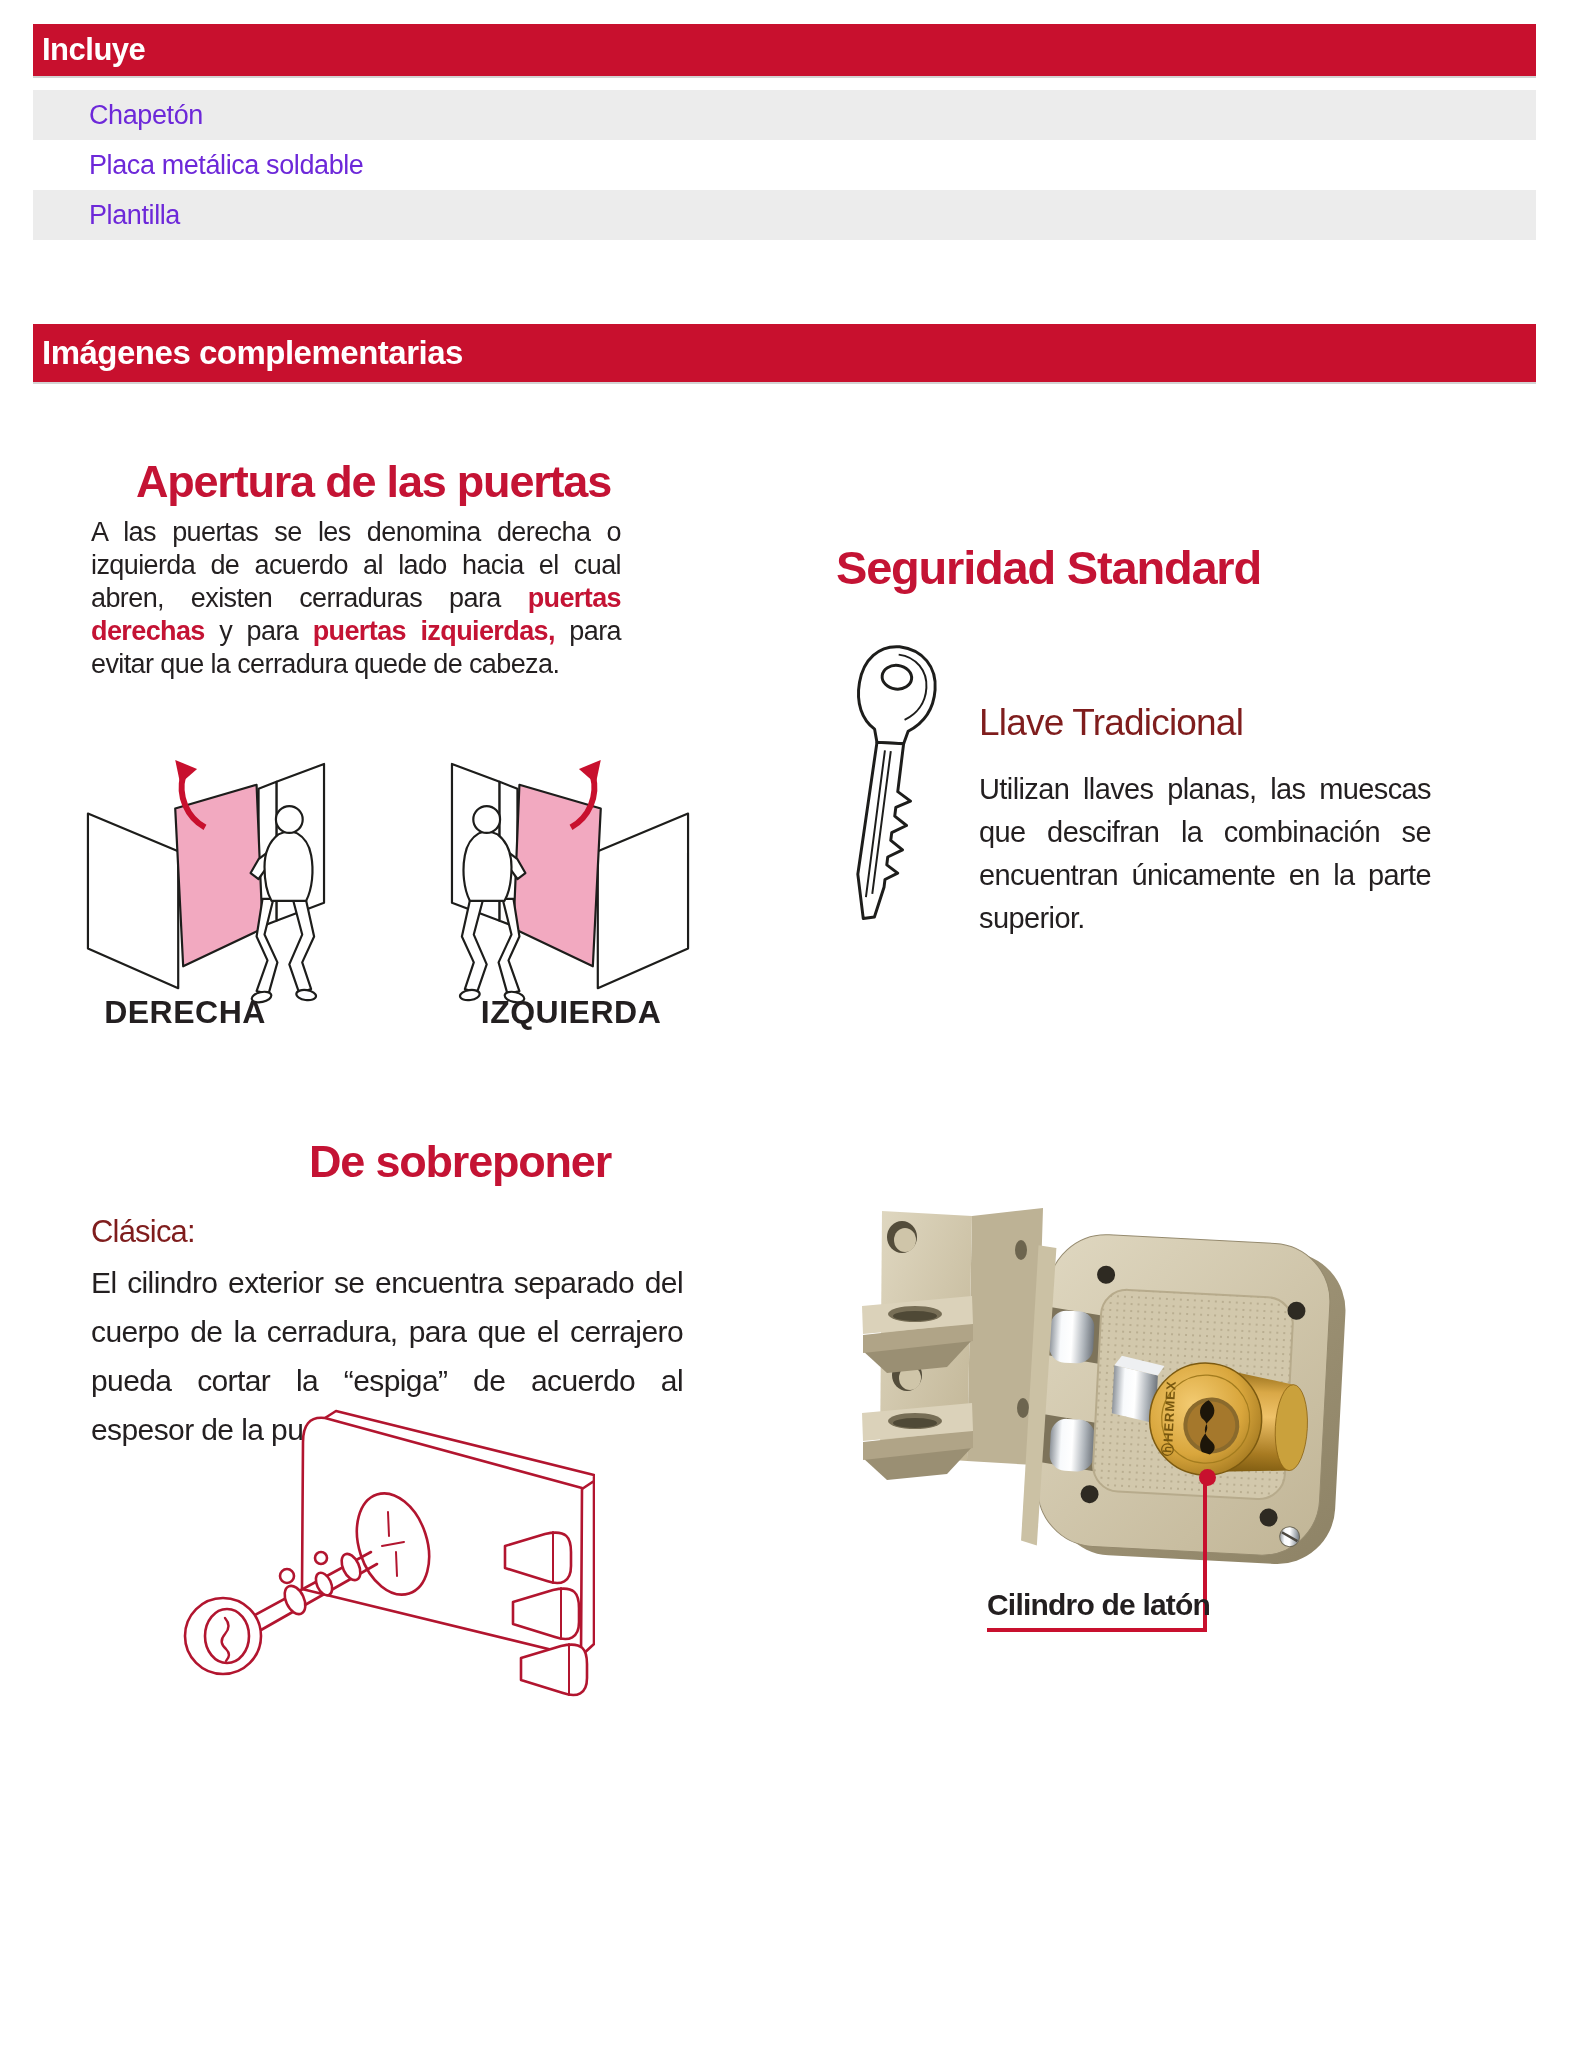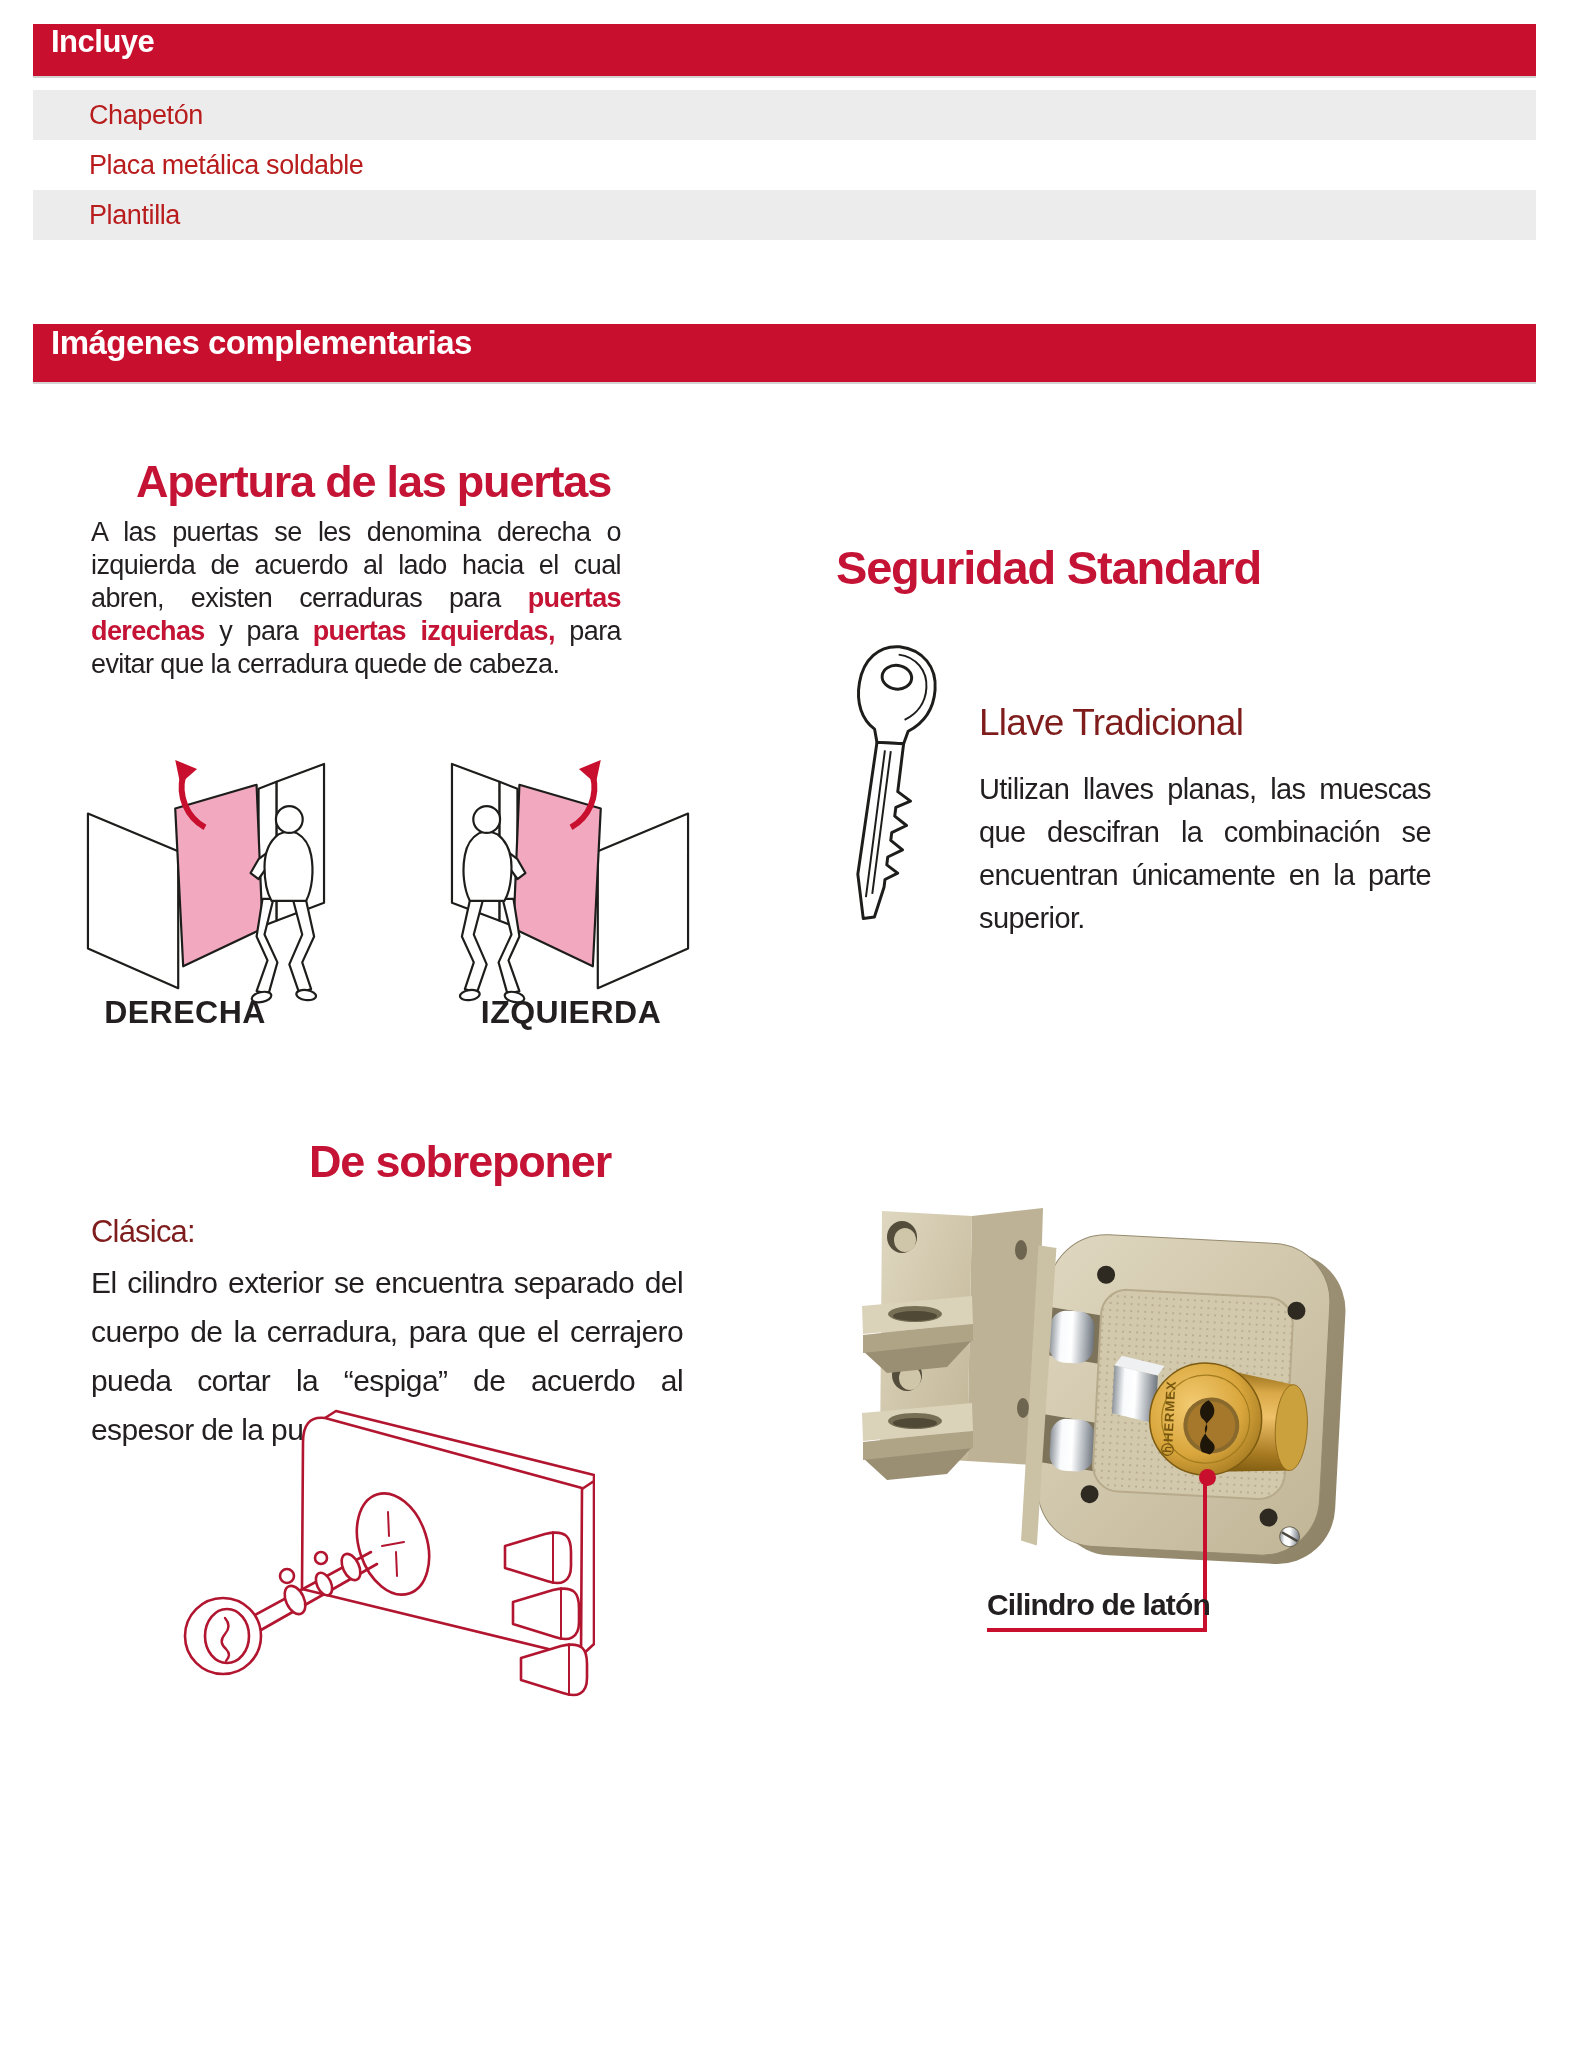--- a/index.html
+++ b/index.html
@@ -4,29 +4,29 @@
 <style>
   html,body{margin:0;padding:0;}
   body{
     width:1573px;height:2048px;position:relative;background:#ffffff;
     font-family:"Liberation Sans",sans-serif;color:#231F20;overflow:hidden;
   }
   .abs{position:absolute;}
   
   .bar{
     position:absolute;left:33px;width:1503px;background:#C8102E;color:#ffffff;
-    font-weight:bold;display:flex;align-items:flex-start;padding-left:18px;box-sizing:border-box;
+    font-weight:bold;display:flex;align-items:center;padding-left:9px;box-sizing:border-box;
     letter-spacing:-0.5px;box-shadow:0 2px 0 rgba(130,130,130,0.35);
   }
   #bar-incluye{top:24px;height:52px;font-size:31px;}
   #bar-imagenes{top:324px;height:58px;font-size:33px;}
   
   .row{
     position:absolute;left:33px;width:1503px;height:50px;display:flex;align-items:center;
-    padding-left:56px;box-sizing:border-box;font-size:27px;letter-spacing:-0.4px;color:#b91c1c;
+    padding-left:56px;box-sizing:border-box;font-size:27px;letter-spacing:-0.4px;color:#6d28d9;
   }
   .row.gray{background:#ECECEC;}
   .row.white{background:#ffffff;}
   
   .h-red{
     position:absolute;color:#C41334;font-weight:bold;letter-spacing:-1.2px;
     text-align:right;line-height:1.05;
   }
   #apertura-title{left:91px;top:458px;width:520px;font-size:45px;}
   #seguridad-title{left:836px;top:543px;width:520px;font-size:47px;text-align:left;}

